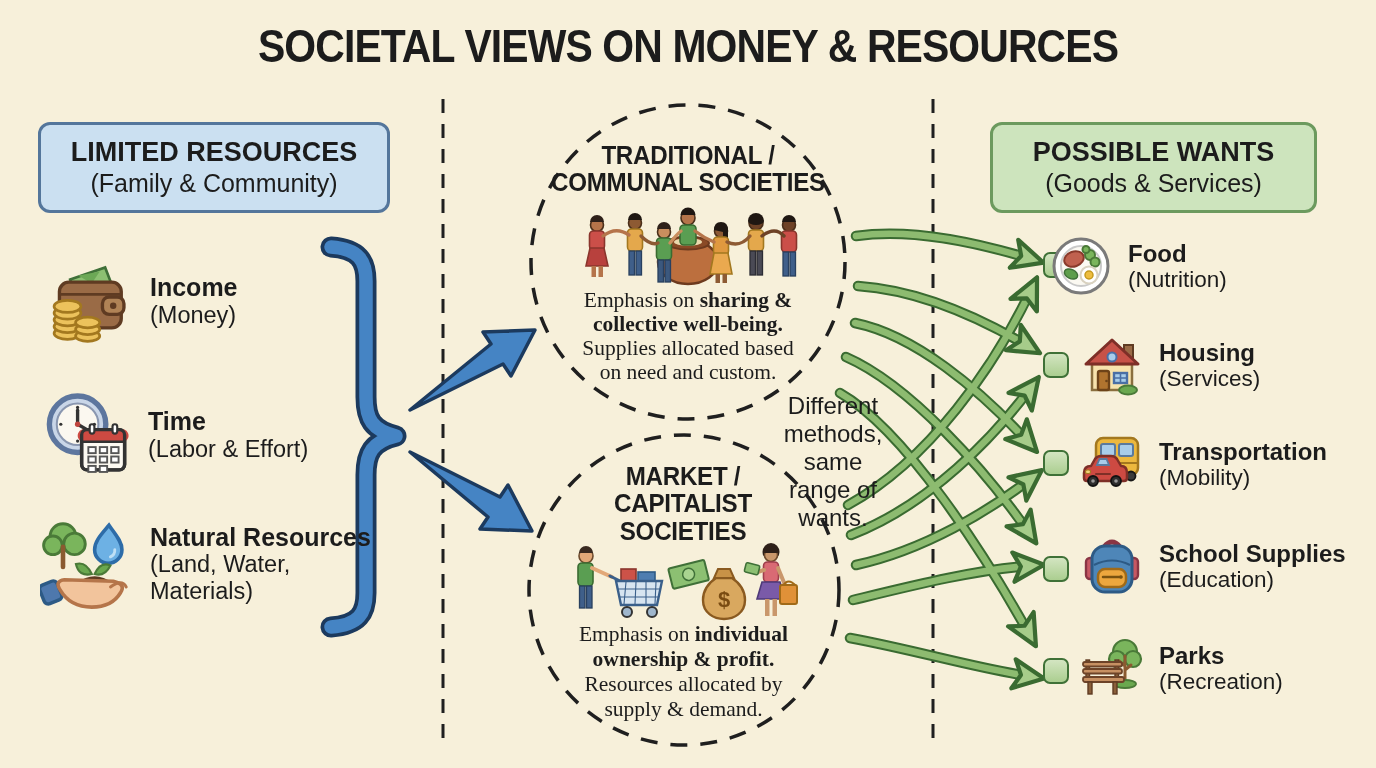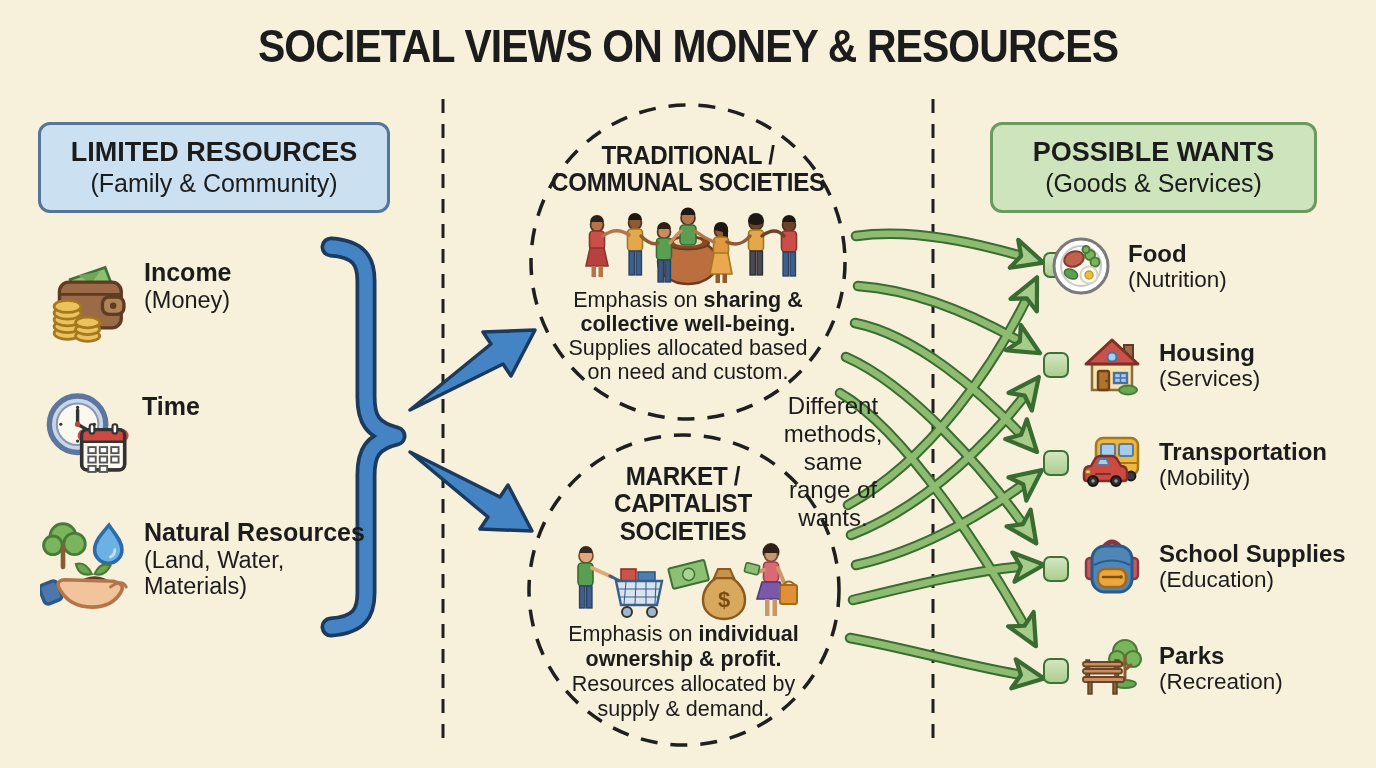--- a/index.html
+++ b/index.html
@@ -25,37 +25,37 @@
   .dash-line{stroke:#1f1f1f;stroke-width:3;stroke-dasharray:14 11;fill:none;}
   .dash-circle{stroke:#1f1f1f;stroke-width:3.5;stroke-dasharray:17 13;fill:none;}
 
   .hdr{position:absolute;border:3.5px solid;border-radius:12px;box-sizing:border-box;
        display:flex;flex-direction:column;justify-content:center;align-items:center;text-align:center;}
   .hdr-blue{left:38px;top:122px;width:352px;height:91px;background:var(--header-blue-fill);border-color:var(--header-blue-border);}
   .hdr-green{left:990px;top:122px;width:327px;height:91px;background:var(--header-green-fill);border-color:var(--header-green-border);}
   .hdr-title{font-weight:bold;font-size:27px;line-height:1.18;}
   .hdr-sub{font-size:25px;line-height:1.18;}
 
-  .res-row{position:absolute;display:flex;gap:12px;}
+  .res-row{position:absolute;display:flex;align-items:center;gap:18px;}
   .res-icon{flex:0 0 auto;display:block;}
   .res-label{font-weight:bold;font-size:25px;line-height:1.14;}
   .res-sub{font-size:23.5px;line-height:1.14;}
   .row-nat .res-sub{max-width:180px;}
 
   .want-row{position:absolute;display:flex;align-items:center;gap:15px;}
   .want-icon{flex:0 0 auto;display:block;}
   .want-label{font-weight:bold;font-size:24px;line-height:1.14;}
   .want-sub{font-size:22.5px;line-height:1.14;}
 
   .checkbox{position:absolute;width:26px;height:26px;border-radius:7px;box-sizing:border-box;
             background:linear-gradient(180deg,#d3e5c1,#abce90);border:2.5px solid var(--checkbox-green-border);}
 
   .circle-title{position:absolute;text-align:center;font-weight:bold;font-size:26px;line-height:1.05;
                 letter-spacing:-0.3px;transform:scaleX(0.93);}
-  .circle-desc{position:absolute;text-align:center;font-size:21.5px;line-height:1.11;}
+  .circle-desc{position:absolute;text-align:center;font-size:21.5px;line-height:1.11;font-family:Liberation Serif, serif;}
   .circle-desc b{font-weight:bold;}
   .note{position:absolute;left:759px;top:392px;width:148px;text-align:center;font-size:24px;line-height:1.17;}
 </style>
 </head>
 <body>
 
 <div id="canvas">
 
   <svg id="artwork" width="1376" height="768" viewBox="0 0 1376 768">
     <defs>
@@ -187,20 +187,21 @@
           <rect x="50" y="41" width="5.5" height="4.5"></rect>
         <rect x="33" y="48" width="5.5" height="4.5"></rect>
           <rect x="41.5" y="48" width="5.5" height="4.5"></rect>
           <rect x="50" y="48" width="5.5" height="4.5"></rect>
         <rect x="33" y="55" width="5.5" height="4.5"></rect>
           <rect x="41.5" y="55" width="5.5" height="4.5"></rect>
       </g>
     </svg>
     <div>
       <div class="res-label">Time</div>
+      <div class="res-sub">(Labor &amp; Effort)</div>
     </div>
   </div>
 
   <div class="res-row row-nat" style="left:40px;top:518px;">
     <svg class="res-icon" width="92" height="92" viewBox="0 0 64 64">
       <g fill="#7ab55c" stroke="#4a7a38" stroke-width="2">
         <circle cx="16" cy="13" r="9"></circle>
           <circle cx="24" cy="18" r="7.5"></circle>
           <circle cx="9" cy="19" r="6.5"></circle>
       </g>

